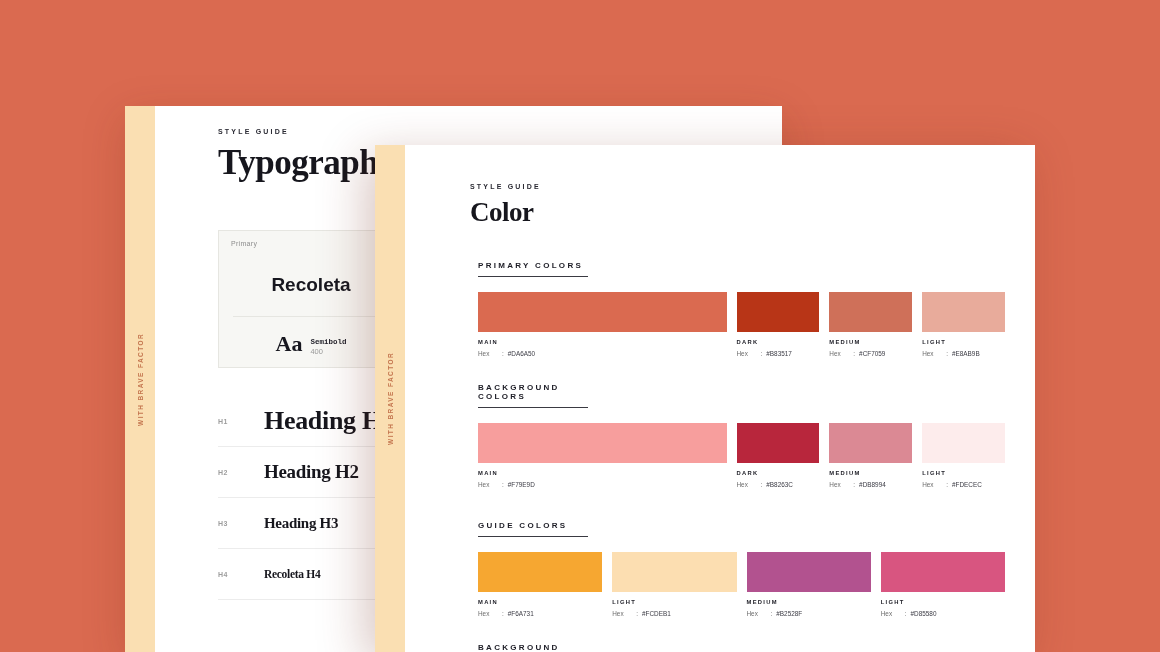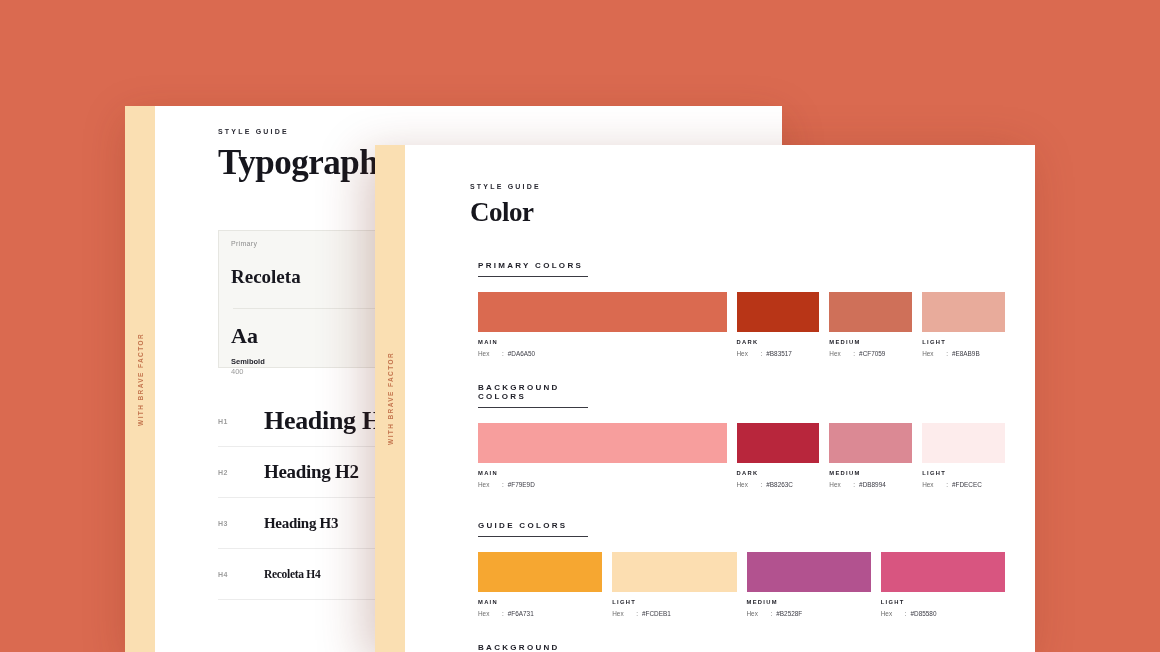--- a/index.html
+++ b/index.html
@@ -87,43 +87,42 @@
     margin-top: 16px;
     width: 186px;
     height: 138px;
     background: #f7f7f4;
     border: 1px solid #e6e6e1;
     padding: 9px 12px;
     position: relative;
   }
   .typeface-card .tag { font-size: 7px; color: #8d8d8d; letter-spacing: .3px; }
   .tf-sample {
-    font-family: Liberation Serif, serif;
+    font-family: Liberation Sans, sans-serif;
     font-weight: 700;
     font-size: 19px;
     color: #17171f;
-    text-align: left;
-    margin-top: 19px;
+    text-align: center;
+    margin-top: 27px;
   }
   .tf-divider { border-top: 1px solid #e6e6e1; margin: 20px 2px 0; }
   .tf-weight-row {
     display: flex;
-    align-items: flex-start;
+    align-items: flex-end;
     justify-content: center;
     gap: 8px;
     margin-top: 14px;
-    flex-direction: column;
   }
   .tf-aa {
     font-family: "Liberation Serif", serif;
     font-weight: 700;
     font-size: 22px;
     color: #17171f;
   }
-  .tf-wname { font-size: 7.5px; font-weight: 700; color: #23232c; line-height: 1.35; }
+  .tf-wname { font-size: 7.5px; font-weight: 700; color: #23232c; line-height: 1.35; font-family: Liberation Mono, monospace; }
   .tf-wnum { font-size: 7.5px; color: #9a9a9a; line-height: 1.35; }
 
   .heading-head { margin-top: 28px; }
   .heading-rule { width: 194px; }
 
   .h-row {
     display: flex;
     align-items: center;
     border-bottom: 1px solid #ececec;
     height: 51px;

